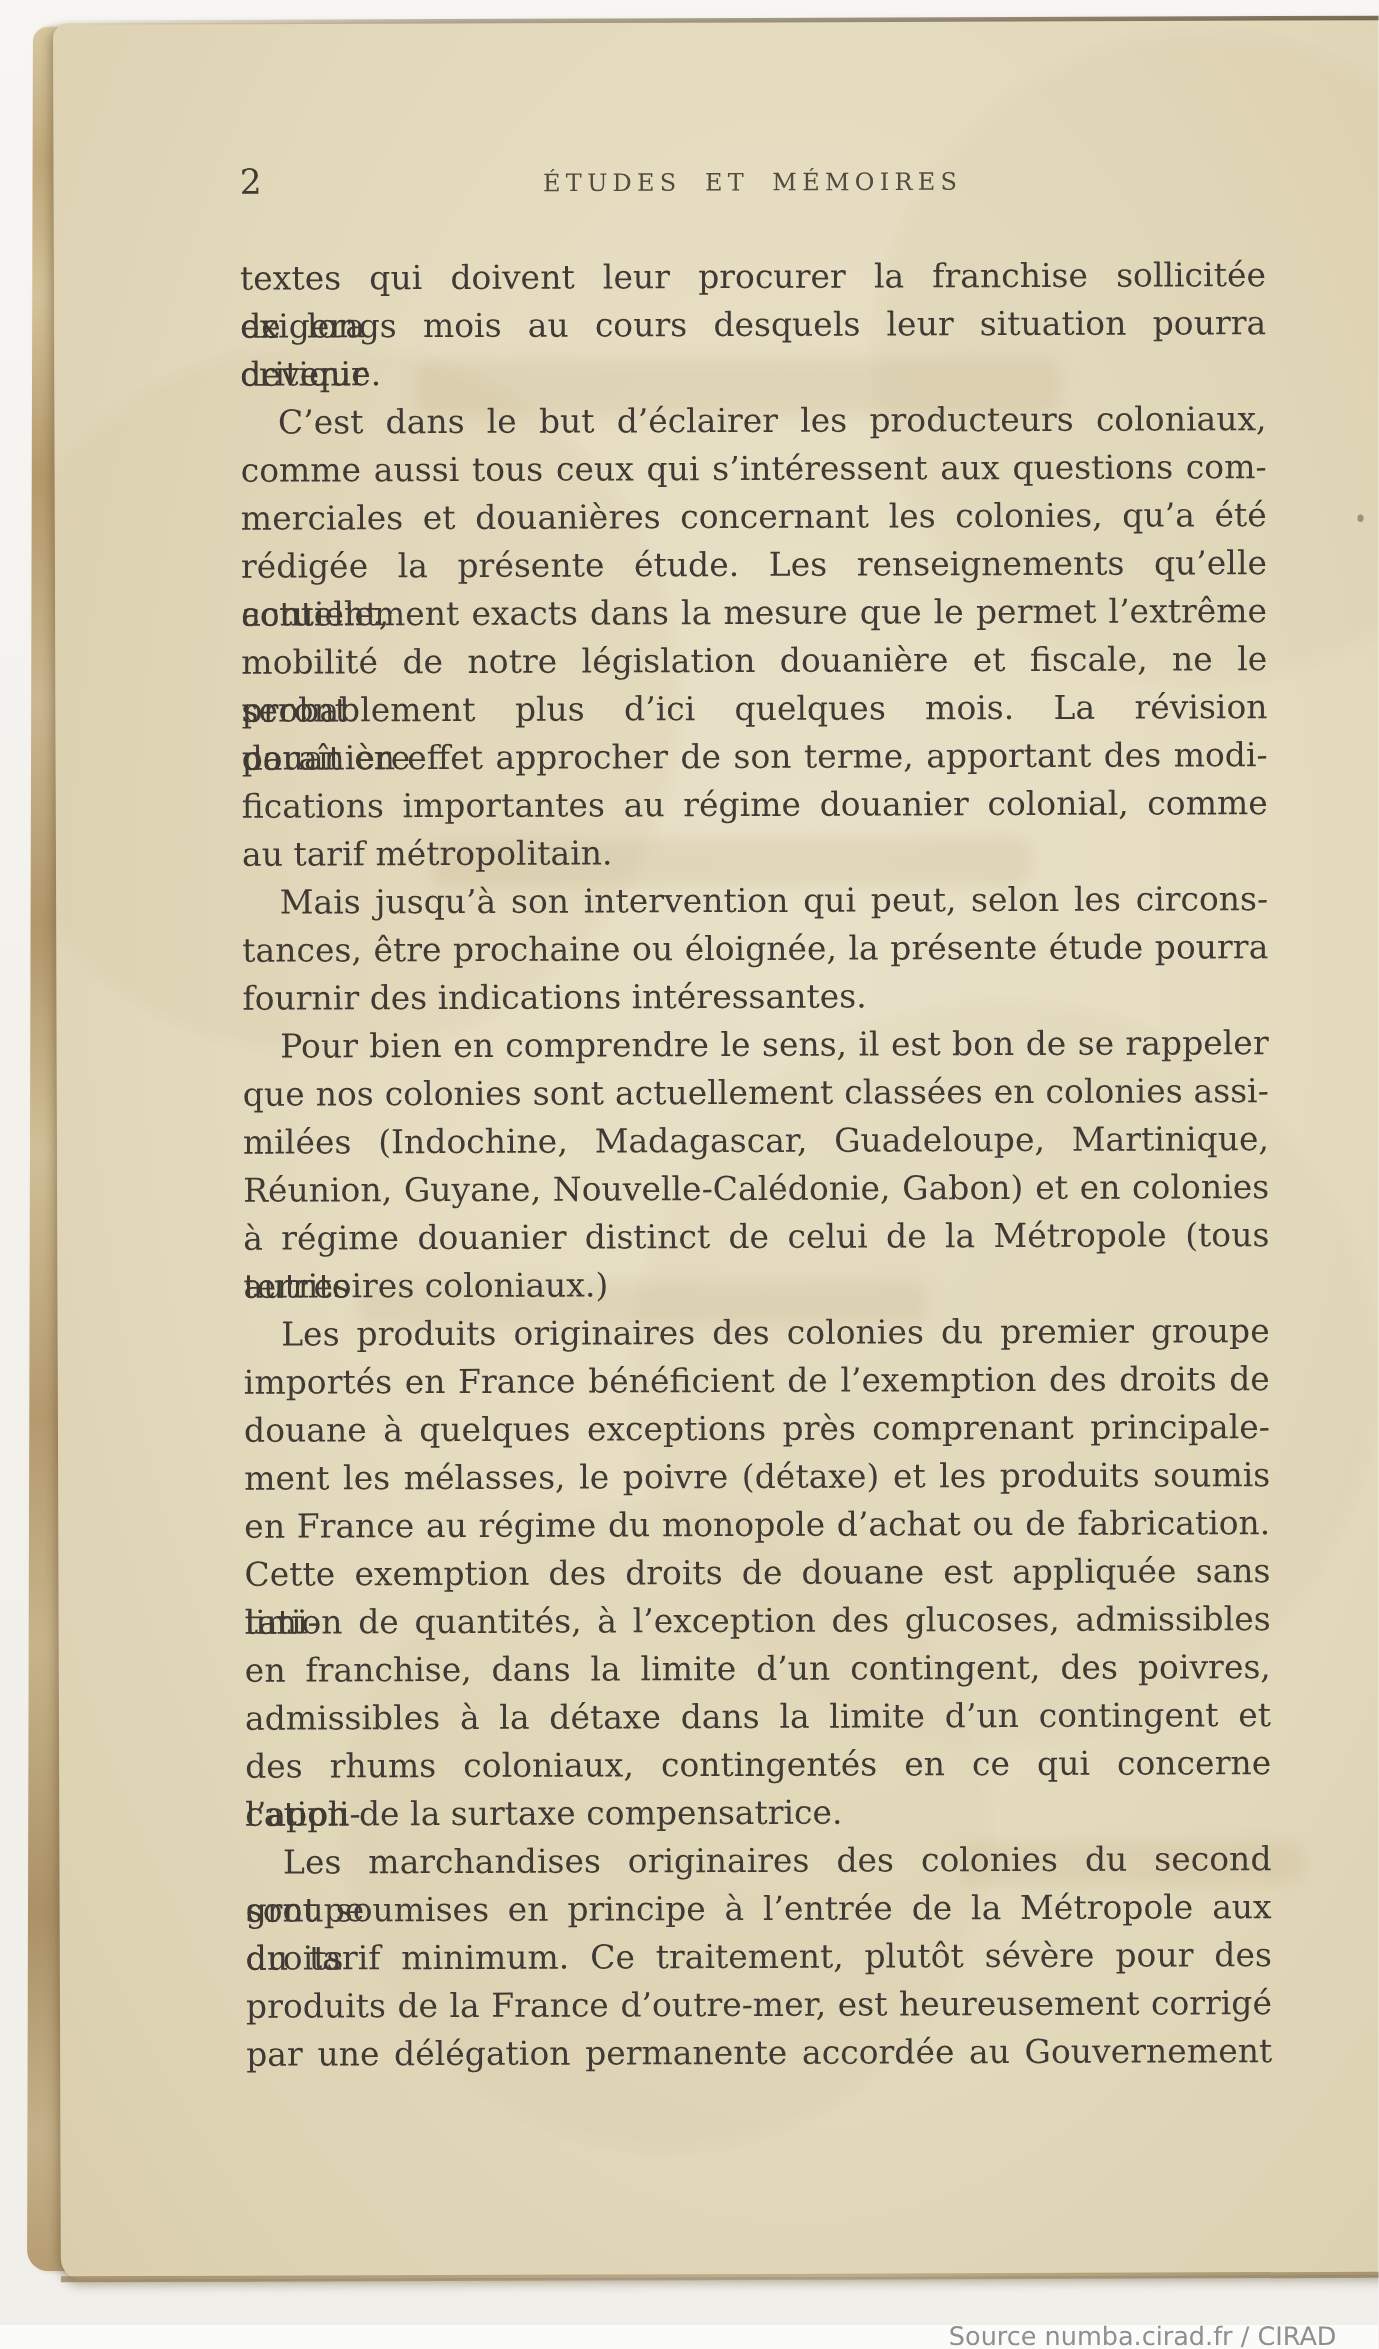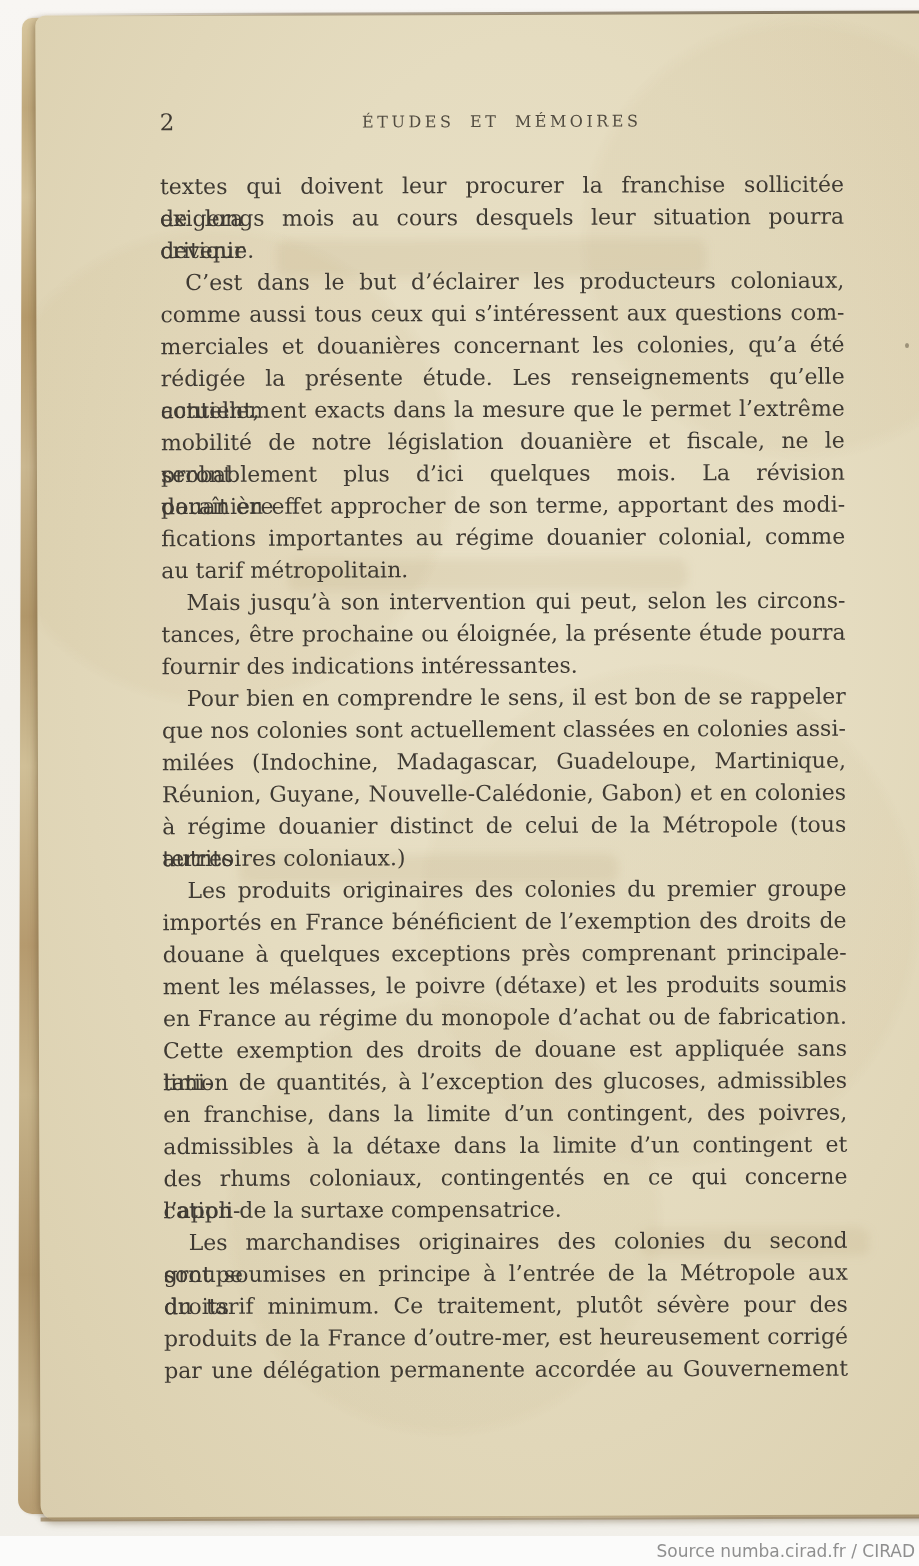--- a/index.html
+++ b/index.html
@@ -85,24 +85,24 @@
     font-size:22px;color:var(--ink);
   }
   .line{
     height:32px;line-height:32px;
     text-align:justify;text-align-last:justify;text-justify:inter-word;
     white-space:normal;
   }
   .line.end{text-align-last:left;}
   .line.indent{text-indent:25px;}
   .source-bar{
-    position:absolute;left:0;right:0;bottom:0;height:30px;
+    position:absolute;left:0;right:0;bottom:0;height:16px;
     background:var(--bar-bg);
     display:flex;align-items:center;justify-content:flex-end;
-    padding-right:4px;box-sizing:border-box;
+    padding-right:28px;box-sizing:border-box;
     font-family:"DejaVu Sans","Liberation Sans",sans-serif;
     font-size:17px;color:var(--bar-text);
   }
 </style>
 </head>
 <body>
 
 <div class="scan">
   <div class="edge-stack"></div>
 

